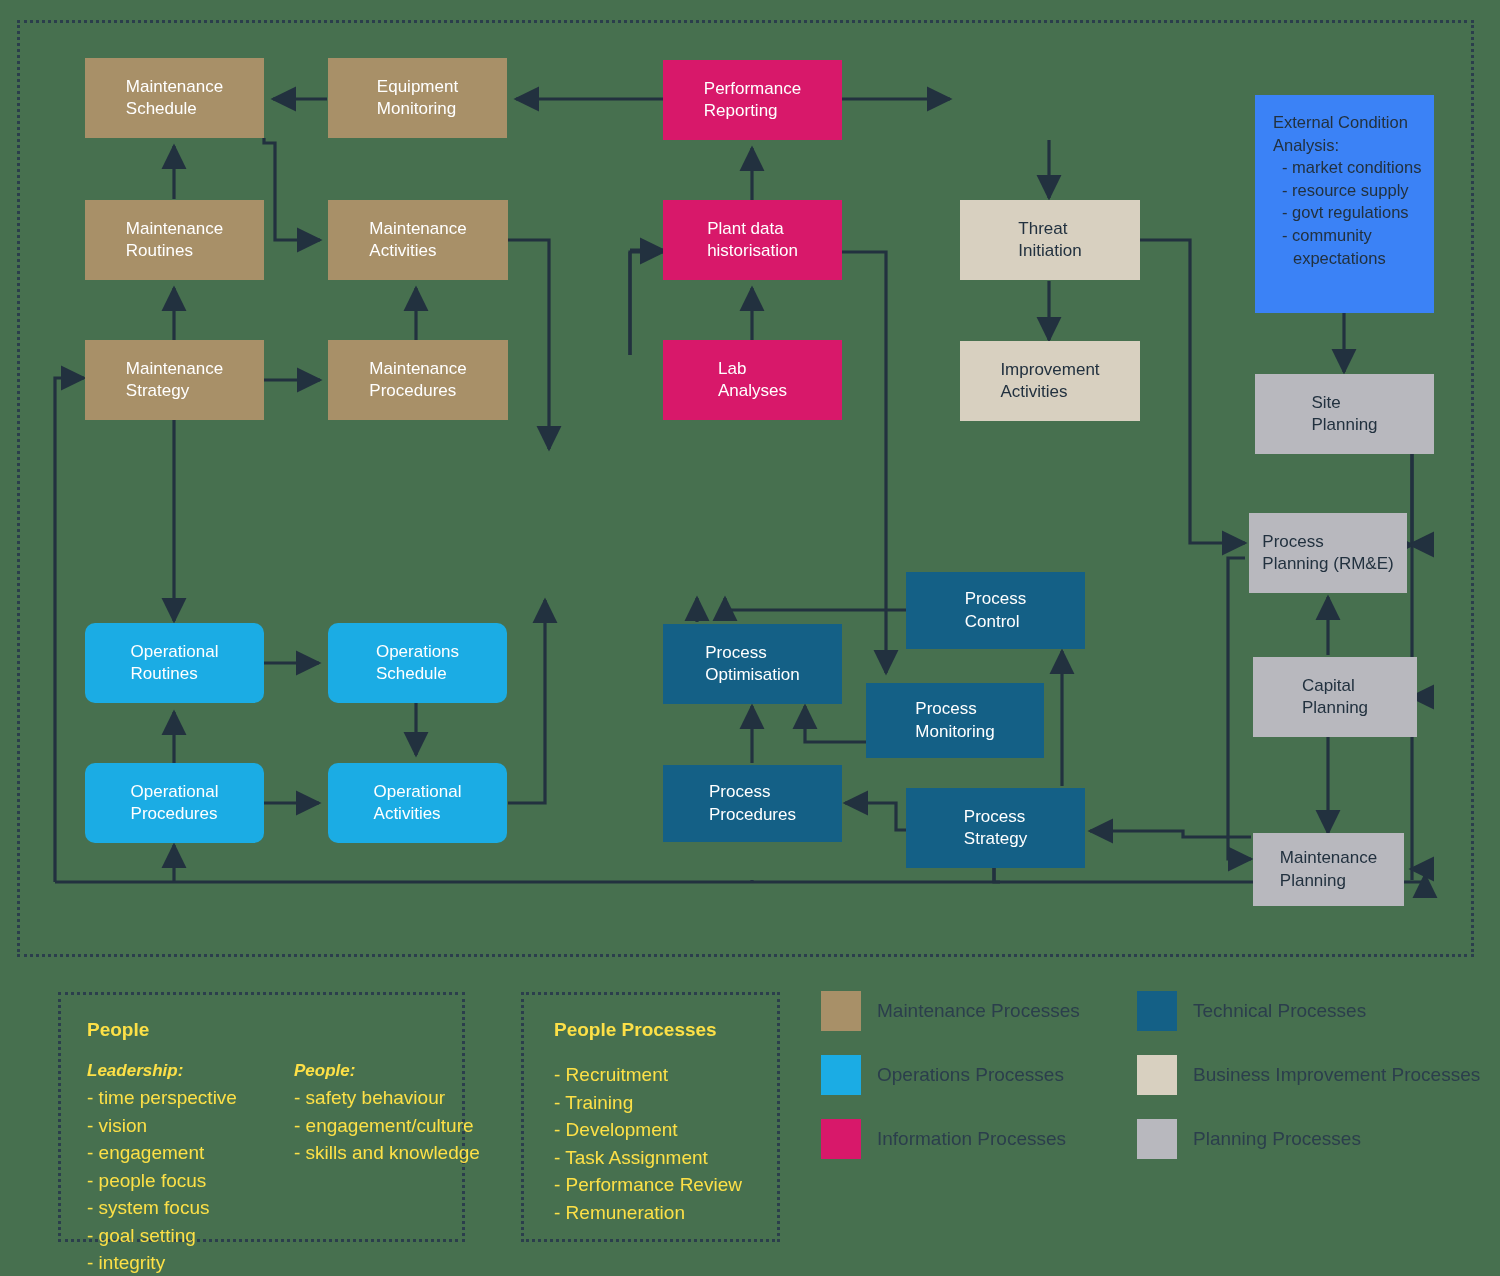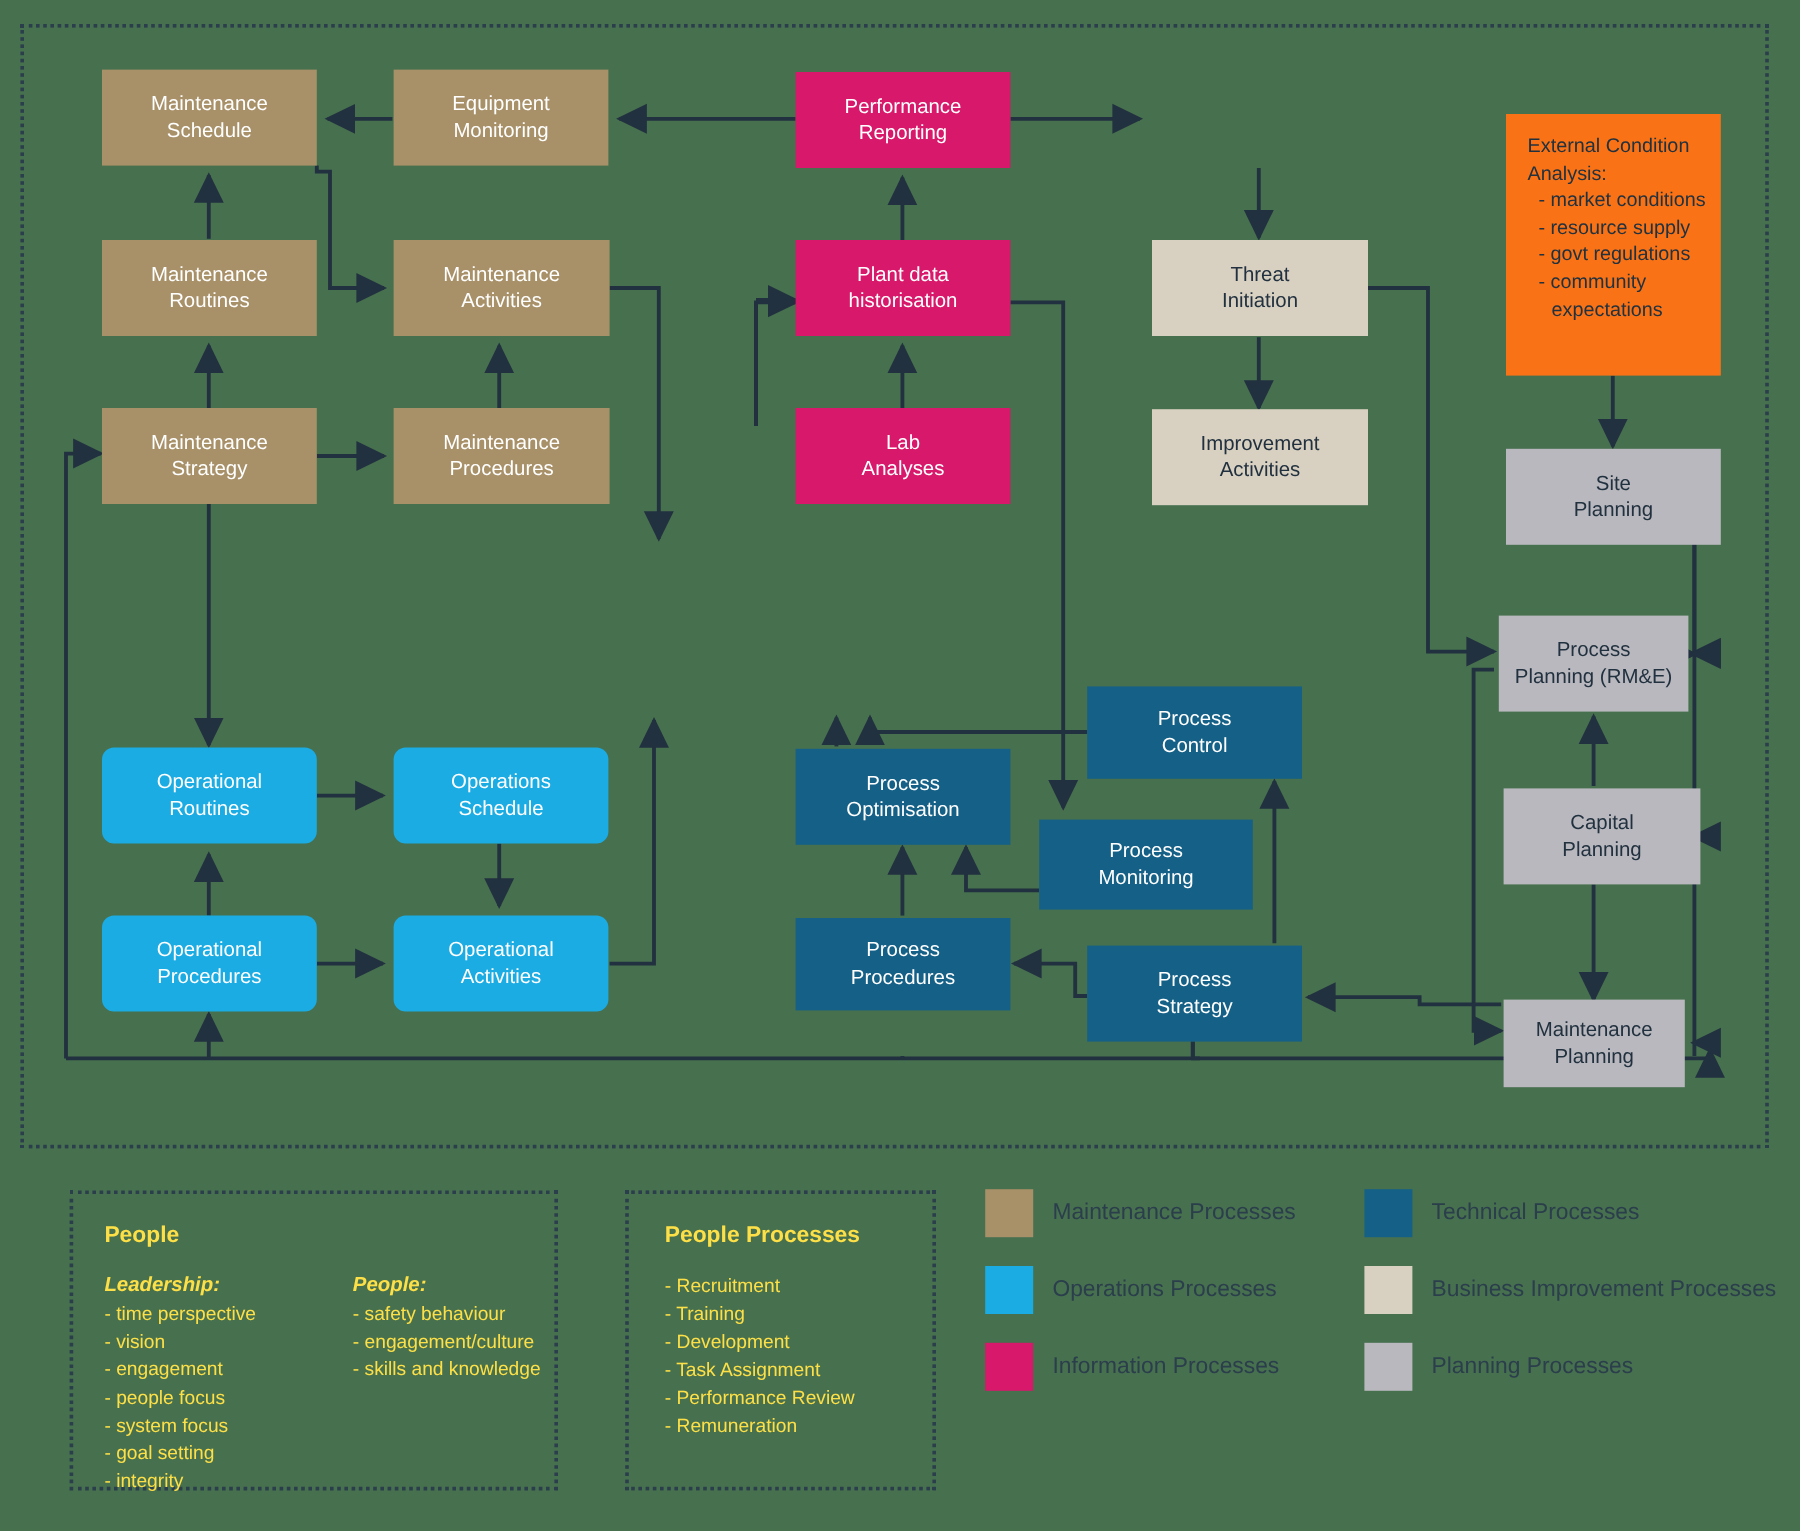--- a/index.html
+++ b/index.html
@@ -7,21 +7,21 @@
     width:1500px;height:1276px;
     background:#47704F;
     font-family:"Liberation Sans", sans-serif;
     overflow:hidden;
   }
   #stage{position:relative;width:1500px;height:1276px;}
   svg.lines{position:absolute;left:0;top:0;width:1500px;height:1276px;pointer-events:none;}
   .node{
     position:absolute;
     display:flex;align-items:center;justify-content:center;
-    text-align:center;
+    text-align:left;
     color:#fff;
     font-size:17px;
     line-height:1.3;
     box-sizing:border-box;
     padding:4px 6px;
   }
   .maint{background:#A89068;}
   .ops{background:#1BACE4;border-radius:10px;}
   .info{background:#D8186A;}
   .tech{background:#146086;}
@@ -33,21 +33,21 @@
     display:flex;align-items:center;justify-content:center;text-align:center;
     line-height:1.25;
   }
   .hub .hubshape{
     position:absolute;left:0;top:0;width:100%;height:100%;
     background:#1C2E3C;
     clip-path:polygon(11% 0%, 100% 0%, 89% 100%, 0% 100%);
   }
   .hub .hublabel{position:relative;z-index:2;}
   .extbox{
-    position:absolute;background:#f97316;color:#22313f;
+    position:absolute;background:#3b82f6;color:#22313f;
     font-size:16.5px;line-height:1.37;
     box-sizing:border-box;padding:16px 14px 10px 18px;
     text-align:left;
   }
   .extbox .ln{white-space:nowrap;}
   .extbox .ind{padding-left:9px;}
   .extbox .ind2{padding-left:20px;}
   .dotbox{
     position:absolute;
     border:3px dotted #2B3E4C;
@@ -56,21 +56,21 @@
   .panel{
     position:absolute;
     border:3px dotted #2B3E4C;
     box-sizing:border-box;
     color:#fde047;
   }
   .panel h3{
     margin:0;font-size:19px;font-weight:bold;
   }
   .panel .sub{font-style:italic;font-weight:bold;font-size:17px;margin-bottom:3px;}
-  .panel ul{margin:0;padding:0;list-style:none;font-size:16px;line-height:1.45;}
+  .panel ul{margin:0;padding:0;list-style:none;font-size:19px;line-height:1.45;}
   .panel ul li{white-space:nowrap;}
   .legend{position:absolute;color:#2B3E4C;font-size:19px;}
   .legrow{display:flex;align-items:center;margin-bottom:24px;}
   .swatch{width:40px;height:40px;margin-right:16px;flex:0 0 auto;}
   .legcol{position:absolute;top:0;}
 </style>
 </head>
 <body>
 
 <div id="stage">

